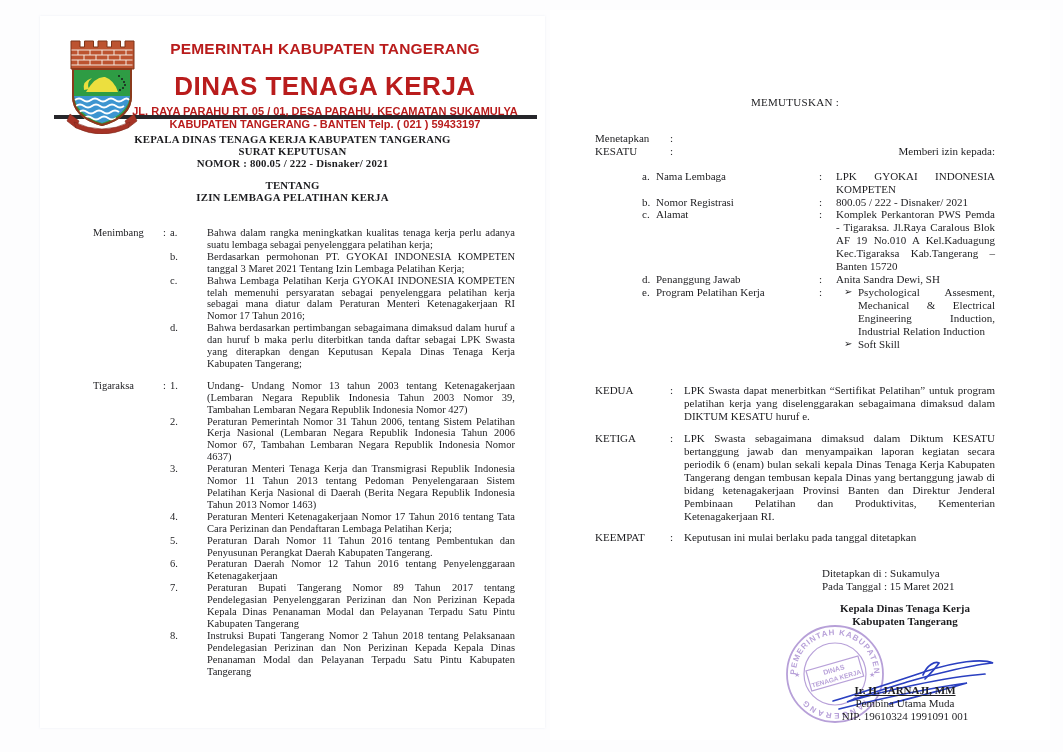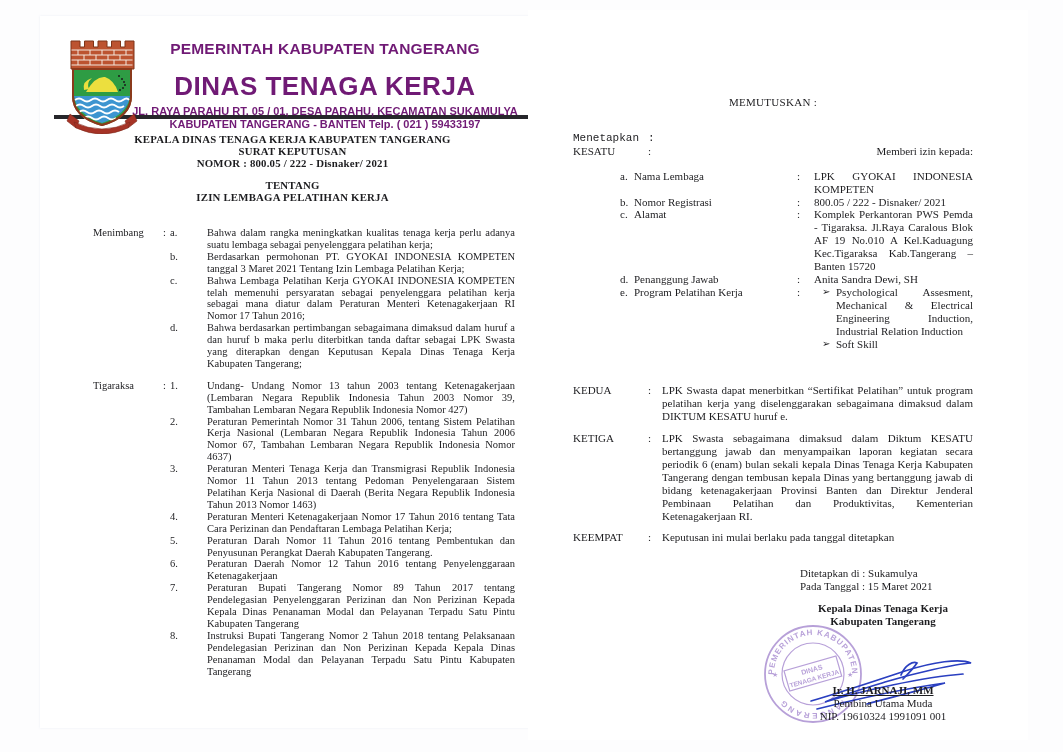--- a/index.html
+++ b/index.html
@@ -2,27 +2,27 @@
 <html><head>
 <meta charset="utf-8">
 <style>
   * { margin:0; padding:0; box-sizing:border-box; }
   html,body { width:1063px; height:752px; background:#fdfdfe; overflow:hidden; }
   body { font-family:"Liberation Serif", serif; color:#1d1d20; position:relative;
          -webkit-font-smoothing:antialiased; }
 
   .page { position:absolute; background:#ffffff; }
   .page-left  { left:40px; top:16px; width:505px; height:712px; box-shadow:0 0 2px rgba(200,210,230,.35); }
-  .page-right { left:528px; top:10px; width:500px; height:730px; }
+  .page-right { left:550px; top:10px; width:500px; height:730px; }
 
   
   .letterhead { position:relative; padding-top:24px; height:96px; }
   .logo { position:absolute; left:22px; top:22px; width:80px; height:96px; }
   .lh-text { margin-left:70px; width:430px; text-align:center;
-             font-family:"Liberation Sans", sans-serif; font-weight:bold; color:#701a75; }
+             font-family:"Liberation Sans", sans-serif; font-weight:bold; color:#b91c1c; }
   .lh1 { font-size:15.5px; letter-spacing:.2px; }
   .lh2 { font-size:26px; letter-spacing:.5px; margin-top:13px; }
   .lh3 { font-size:11px; margin-top:3px; }
   .lh4 { font-size:11px; margin-top:1px; }
   .kodepos { margin-left:70px; width:430px; text-align:right; padding-right:10px;
              font-family:"Liberation Sans", sans-serif; font-weight:bold; font-size:11.5px; margin-top:2px; }
   .rule { margin:3px 8px 0 14px; height:3px;
           border-top:2.5px solid #26262a; border-bottom:2px solid #26262a; }
 
   
@@ -42,21 +42,21 @@
   .item-marker { width:37px; flex:none; }
   .item-text { flex:1; text-align:justify; }
 
   
   .body-r { padding:86px 55px 0 45px; font-size:11px; line-height:12.9px; }
   .memutuskan { text-align:center; letter-spacing:.3px; }
   .row { display:flex; align-items:flex-start; }
   .row-label { width:75px; flex:none; }
   .row-colon { width:14px; flex:none; }
   .row-body { flex:1; text-align:justify; }
-  .row-menetapkan { margin-top:23px;font-family:Liberation Mono, monospace; }
+  .row-menetapkan { margin-top:23px; }
   .row-kedua { margin-top:34px; }
   .row-ketiga { margin-top:9px; }
   .row-keempat { margin-top:9px; }
 
   .fields { margin-left:47px; margin-top:12px; }
   .frow { display:flex; align-items:flex-start; margin-top:0; }
   .f-marker { width:14px; flex:none; }
   .f-label { width:163px; flex:none; }
   .f-colon { width:17px; flex:none; }
   .f-value { flex:1; text-align:justify; }

